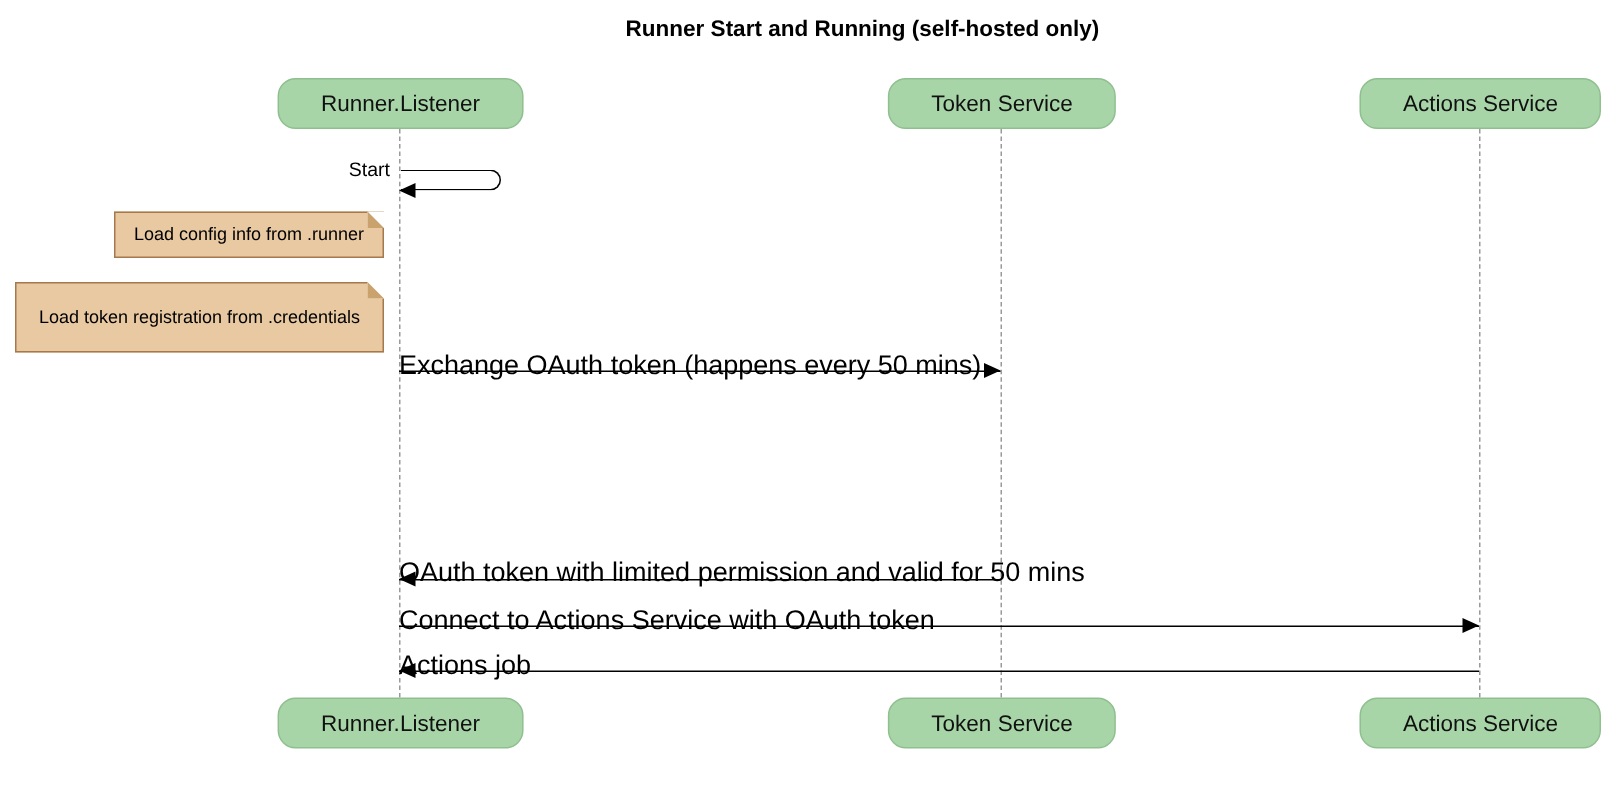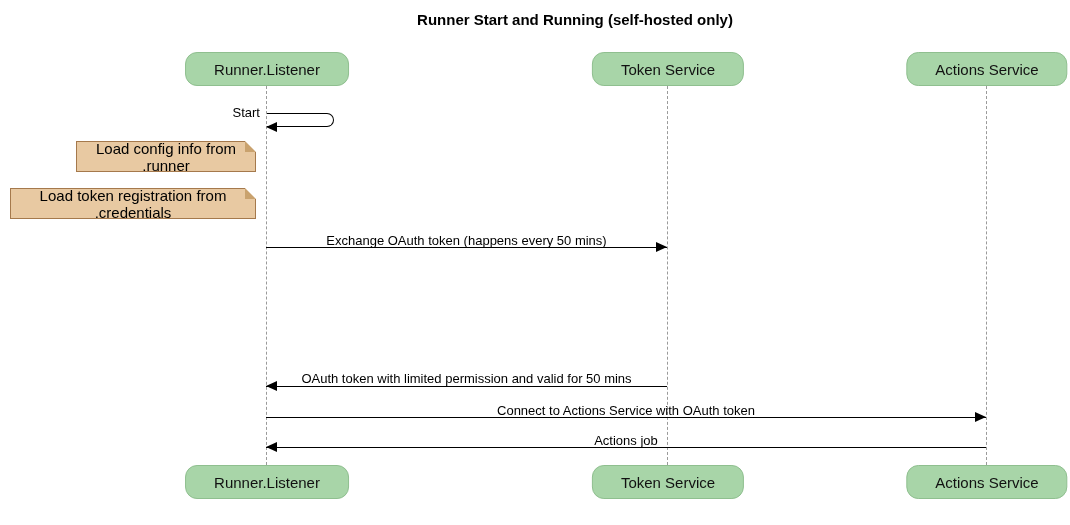--- a/index.html
+++ b/index.html
@@ -17,21 +17,21 @@
   }
   .participant {
     position:absolute; height:34px; padding:0 28px; box-sizing:border-box;
     background:#a8d5a8; border:1px solid #8fbf8f; border-radius:12px;
     display:flex; align-items:center; justify-content:center;
     font-size:15px; color:#111; white-space:nowrap; transform:translateX(-50%);
   }
   .row-top { top:52px; }
   .row-bottom { top:465px; }
 
-  .msg-label { position:absolute; font-size:13px; text-align:center; white-space:nowrap; }
+  .msg-label { position:absolute; font-size:18px; text-align:left; white-space:nowrap; }
   .msg-line  { position:absolute; height:0; border-top:1px solid #000; }
   .arrow-right {
     position:absolute; width:0; height:0;
     border-top:5px solid transparent; border-bottom:5px solid transparent;
     border-left:11px solid #000;
   }
   .arrow-left {
     position:absolute; width:0; height:0;
     border-top:5px solid transparent; border-bottom:5px solid transparent;
     border-right:11px solid #000;
@@ -39,32 +39,32 @@
 
   .start-label { position:absolute; left:0; top:105px; width:260px; text-align:right; font-size:13px; }
   .self-loop {
     position:absolute; left:267px; top:113px; width:67px; height:14px;
     border:1px solid #000; border-left:none; border-radius:0 9px 9px 0;
     box-sizing:border-box;
   }
 
   .note {
     position:absolute; background:#e8c9a2; border:1px solid #a5794c;
-    box-sizing:border-box; font-size:15px; color:#000;
+    box-sizing:border-box; font-size:12px; color:#000;
     display:flex; flex-direction:column; justify-content:center;
     padding:2px 9px; line-height:17px;
   }
   .note::before {
     content:""; position:absolute; top:-1px; right:-1px; width:0; height:0;
     border-top:11px solid #ffffff; border-left:11px solid #c9a26e;
   }
   .note-center { align-items:center; text-align:center; }
 
   #note-config      { left:76px;  top:141px; width:180px; height:31px; }
-  #note-credentials { left:10px;  top:188px; width:246px; height:31px; }
+  #note-credentials { left:10px;  top:188px; width:246px; height:47px; }
   #note-jwt         { left:278px; top:265px; width:378px; height:31px; }
   #note-verify      { left:680px; top:311px; width:297px; height:46px; }
 
   #lifeline-runner  { left:266px; }
   #lifeline-token   { left:667px; }
   #lifeline-actions { left:986px; }
 
   #p-runner-top, #p-runner-bottom   { left:267px; }
   #p-token-top,  #p-token-bottom    { left:668px; }
   #p-actions-top,#p-actions-bottom  { left:987px; }

